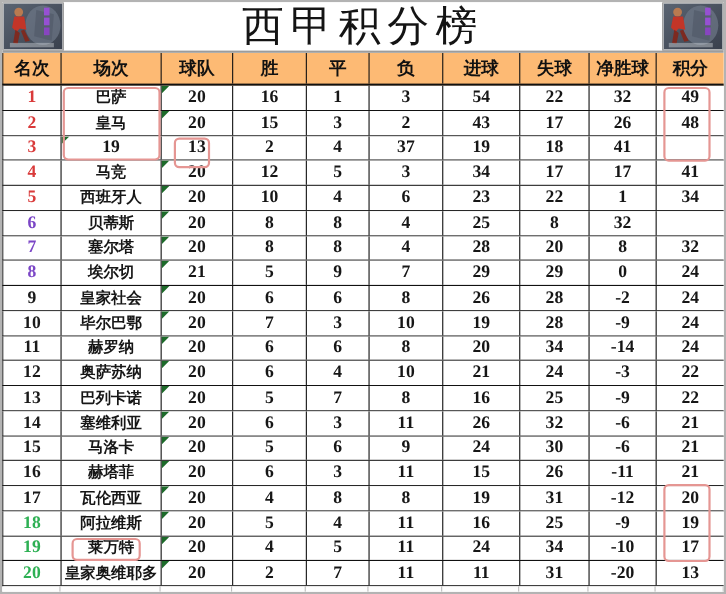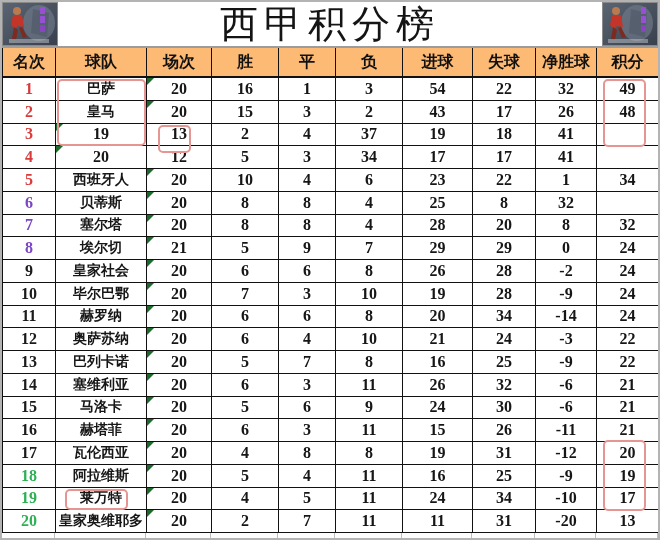--- a/index.html
+++ b/index.html
@@ -103,22 +103,22 @@
         <rect x="38" y="4" width="5" height="7" fill="#9a4fd8" opacity="0.95"></rect>
         <rect x="38" y="13" width="5" height="7" fill="#9a4fd8" opacity="0.95"></rect>
         <rect x="38" y="22" width="5" height="7" fill="#8a43c4" opacity="0.95"></rect>
         <rect x="5" y="36" width="40" height="4" fill="#cfd3d8" opacity="0.45"></rect>
       </svg>
     </div>
   </div>
 
   <div class="thead">
       <div class="cell hcell">名次</div>
+      <div class="cell hcell">场次</div>
       <div class="cell hcell">球队</div>
-      <div class="cell hcell">场次</div>
       <div class="cell hcell">胜</div>
       <div class="cell hcell">平</div>
       <div class="cell hcell">负</div>
       <div class="cell hcell">进球</div>
       <div class="cell hcell">失球</div>
       <div class="cell hcell">净胜球</div>
       <div class="cell hcell">积分</div>
     </div>
   <div>
       <div class="row">
@@ -160,20 +160,21 @@
         <div class="cell win">13</div>
         <div class="cell draw">2</div>
         <div class="cell loss">4</div>
         <div class="cell gf">37</div>
         <div class="cell ga">19</div>
         <div class="cell gd">18</div>
         <div class="cell pts">41</div>
       </div>
       <div class="row">
         <div class="cell rank c-red">4</div>
+        <div class="cell team">马竞</div>
         <div class="cell played">
           <span class="tri"></span>
           <span>20</span>
         </div>
         <div class="cell win">12</div>
         <div class="cell draw">5</div>
         <div class="cell loss">3</div>
         <div class="cell gf">34</div>
         <div class="cell ga">17</div>
         <div class="cell gd">17</div>

